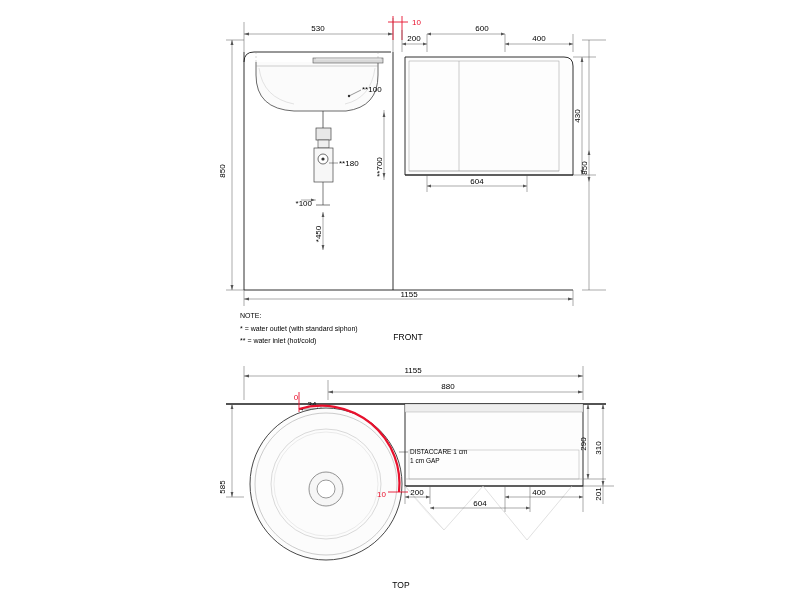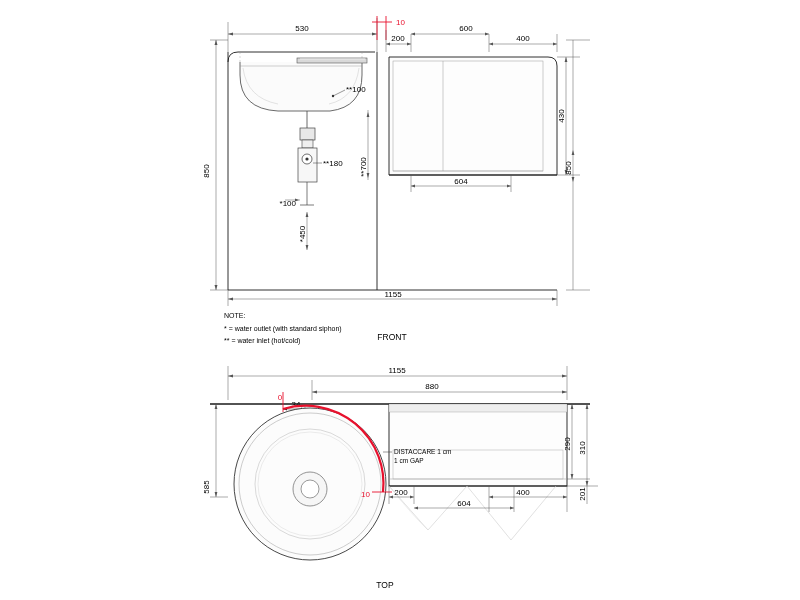--- a/index.html
+++ b/index.html
@@ -10,21 +10,21 @@
   body {
     width: 800px;
     height: 600px;
     position: relative;
     overflow: hidden;
     font-family: "Liberation Sans", sans-serif;
     color: #000000;
   }
   #sheet {
     position: absolute;
-    left: 0; top: 0;
+    left: 16px; top: 0;
     width: 719px;
     height: 600px;
   }
   svg { display: block; }
   .txt {
     font-family: "Liberation Sans", sans-serif;
     font-size: 8px;
     fill: #000000;
   }
   .txt-sm {

